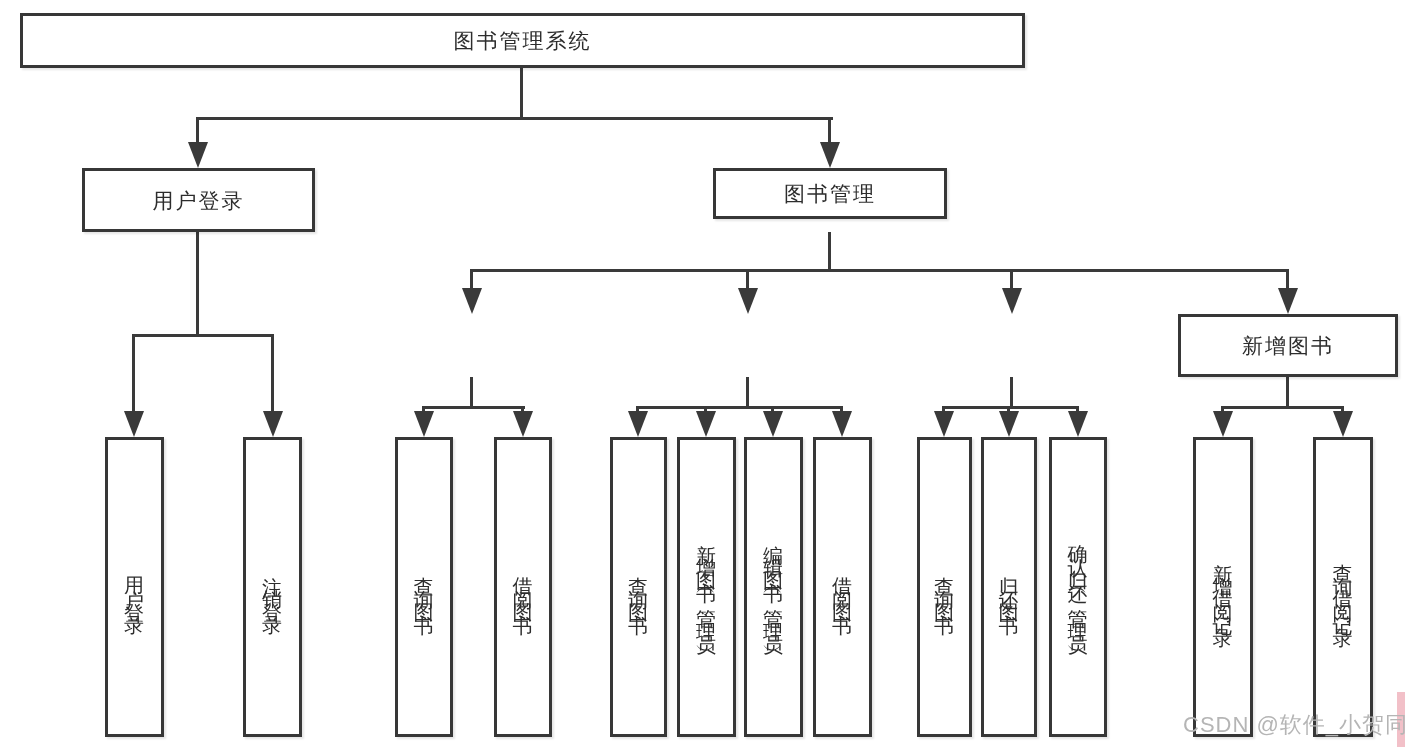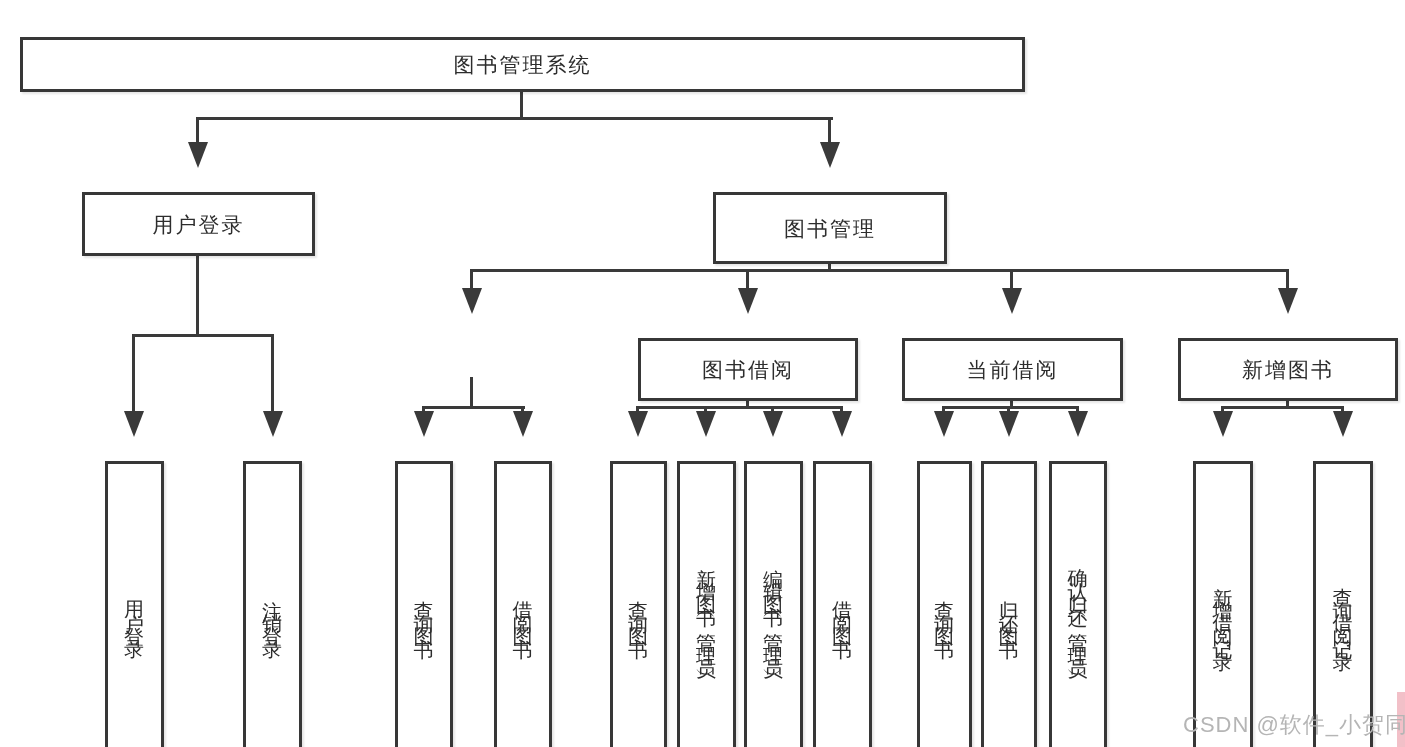--- a/index.html
+++ b/index.html
@@ -22,21 +22,20 @@
       border-left:10px solid transparent;
       border-right:10px solid transparent;
       border-top:26px solid var(--line);}
   .node{
     position:absolute;background:#fff;
     border:3px solid var(--border);
     box-sizing:border-box;
     display:flex;align-items:center;justify-content:center;
     box-shadow:2px 2px 2px rgba(0,0,0,0.10);
     color:var(--text);
-    margin-top:24px;
   }
   .node.h span{
     font-size:21px;letter-spacing:2px;white-space:nowrap;line-height:1;
   }
   .node.v span{
     writing-mode:vertical-rl;text-orientation:mixed;
     font-size:20px;letter-spacing:13px;line-height:1;
     white-space:nowrap;
   }
   .watermark{
@@ -113,30 +112,24 @@
   <div class="ah" style="left:1213px;top:411px"></div>
   <div class="ah" style="left:1333px;top:411px"></div>
 
   <div class="node h" style="left:20px;top:13px;width:1005px;height:55px">
     <span>图书管理系统</span>
   </div>
 
   <div class="node h" style="left:82px;top:168px;width:233px;height:64px">
     <span>用户登录</span>
   </div>
-  <div class="node h" style="left:713px;top:168px;width:234px;height:72px">
+  <div class="node h" style="left:713px;top:168px;width:234px;height:51px">
     <span>图书管理</span>
   </div>
 
-  <div class="node h" style="left:638px;top:314px;width:220px;height:63px">
-    <span>图书借阅</span>
-  </div>
-  <div class="node h" style="left:902px;top:314px;width:221px;height:63px">
-    <span>当前借阅</span>
-  </div>
   <div class="node h" style="left:1178px;top:314px;width:220px;height:63px">
     <span>新增图书</span>
   </div>
 
   <div class="node v" style="left:105px;top:437px;width:59px;height:300px">
     <span>用户登录</span>
   </div>
   <div class="node v" style="left:243px;top:437px;width:59px;height:300px">
     <span>注销登录</span>
   </div>

